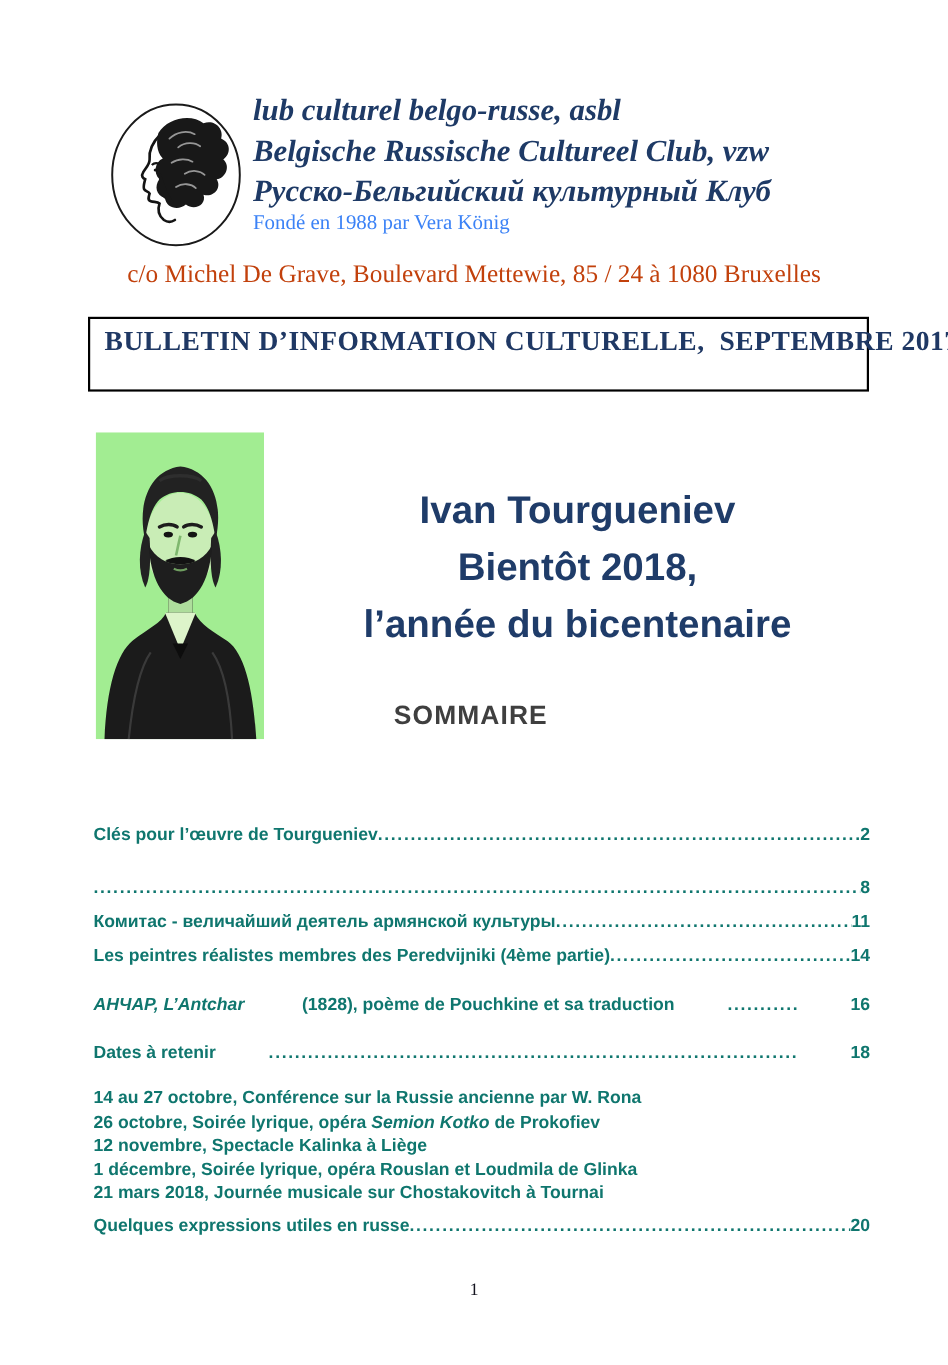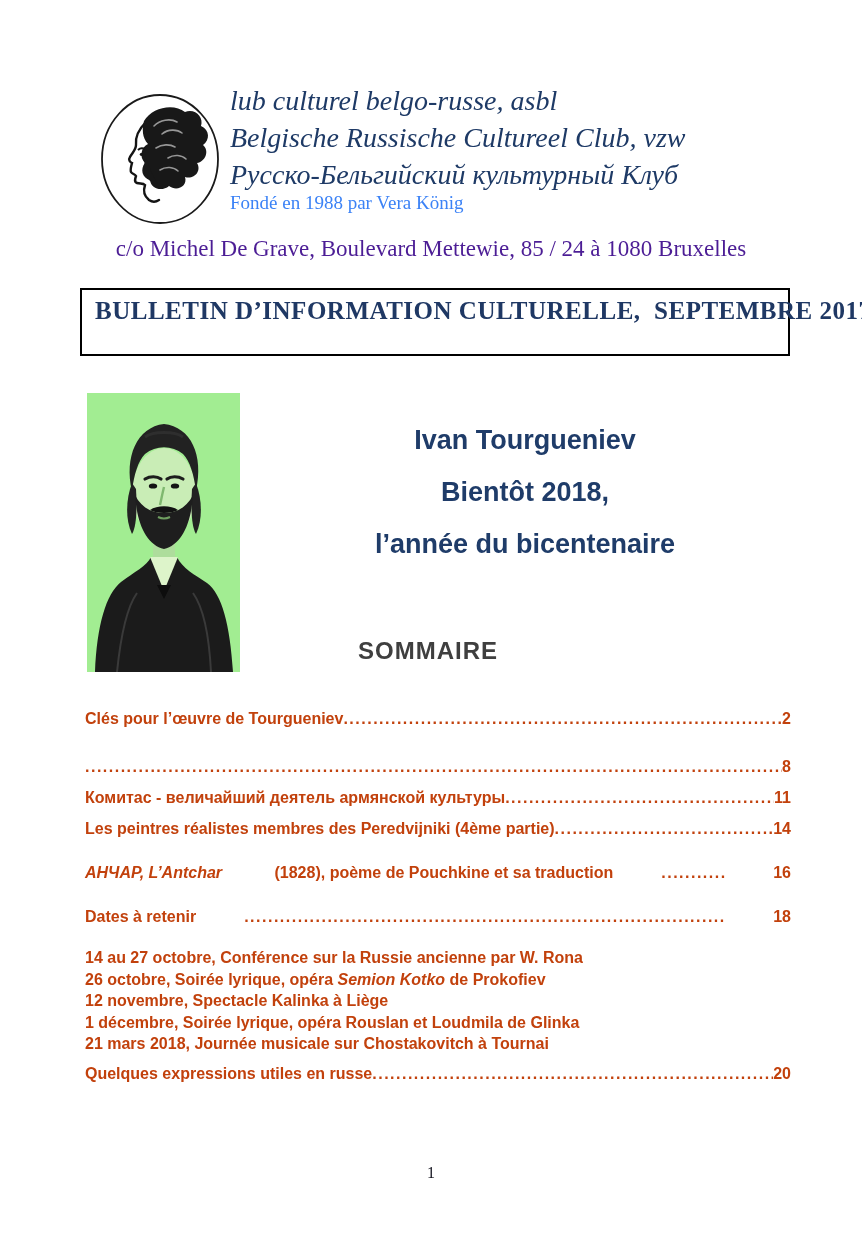--- a/index.html
+++ b/index.html
@@ -10,70 +10,70 @@
     color:#000;
     position:relative;
     overflow:hidden;
   }
   .page { position:absolute; inset:0; }
 
   
   .logo { position:absolute; left:98px; top:92px; width:124px; height:134px; }
   .masthead {
     position:absolute; left:230px; top:82px;
-    font-style:italic; font-weight:normal;
+    font-style:italic; font-weight:bold;
     font-size:28px; line-height:37px;
     color:#1E3A66;
     white-space:nowrap;
   }
   .founded {
     position:absolute; left:230px; top:192px;
     font-size:19px; color:#3b82f6; white-space:nowrap;
   }
   .address {
     position:absolute; left:0; top:236px; width:862px;
-    text-align:center; font-size:23px; color:#4c1d95;
+    text-align:center; font-size:23px; color:#c2410c;
   }
 
   
   .banner {
     position:absolute; left:80px; top:288px;
     width:710px; height:68px;
     border:2px solid #000; box-sizing:border-box;
     background:#fff;
   }
   .banner-text {
     margin:7px 0 0 13px;
     font-weight:bold; font-size:25px;
     color:#1F3864; letter-spacing:0.5px;
     white-space:pre;
   }
 
   
   .portrait { position:absolute; left:87px; top:393px; width:153px; height:279px; }
   .feature-title {
-    position:absolute; left:268px; top:414px; width:514px;
+    position:absolute; left:268px; top:438px; width:514px;
     text-align:center;
     font-family:"Liberation Sans", sans-serif;
-    font-weight:bold; font-size:27px; line-height:52px;
+    font-weight:bold; font-size:35px; line-height:52px;
     color:#1F3C69;
   }
   .sommaire-heading {
     position:absolute; left:358px; top:637px;
     font-family:"Liberation Sans", sans-serif;
     font-weight:bold; font-size:24px; letter-spacing:1px;
     color:#3F3F3F;
   }
 
   
   .toc {
-    position:absolute; left:85px; top:708px; width:706px;
+    position:absolute; left:85px; top:749px; width:706px;
     font-family:"Liberation Sans", sans-serif;
     font-weight:bold; font-size:16px; line-height:21px;
-    color:#c2410c;
+    color:#0f766e;
   }
   .toc-line { display:flex; align-items:baseline; }
   .toc-label { flex:0 0 auto; white-space:pre; }
   .leader {
     flex:1 1 auto; min-width:0;
     overflow:hidden; white-space:nowrap;
     letter-spacing:1.5px;
   }
   .pageno { flex:0 0 auto; }
   .it { font-style:italic; }

